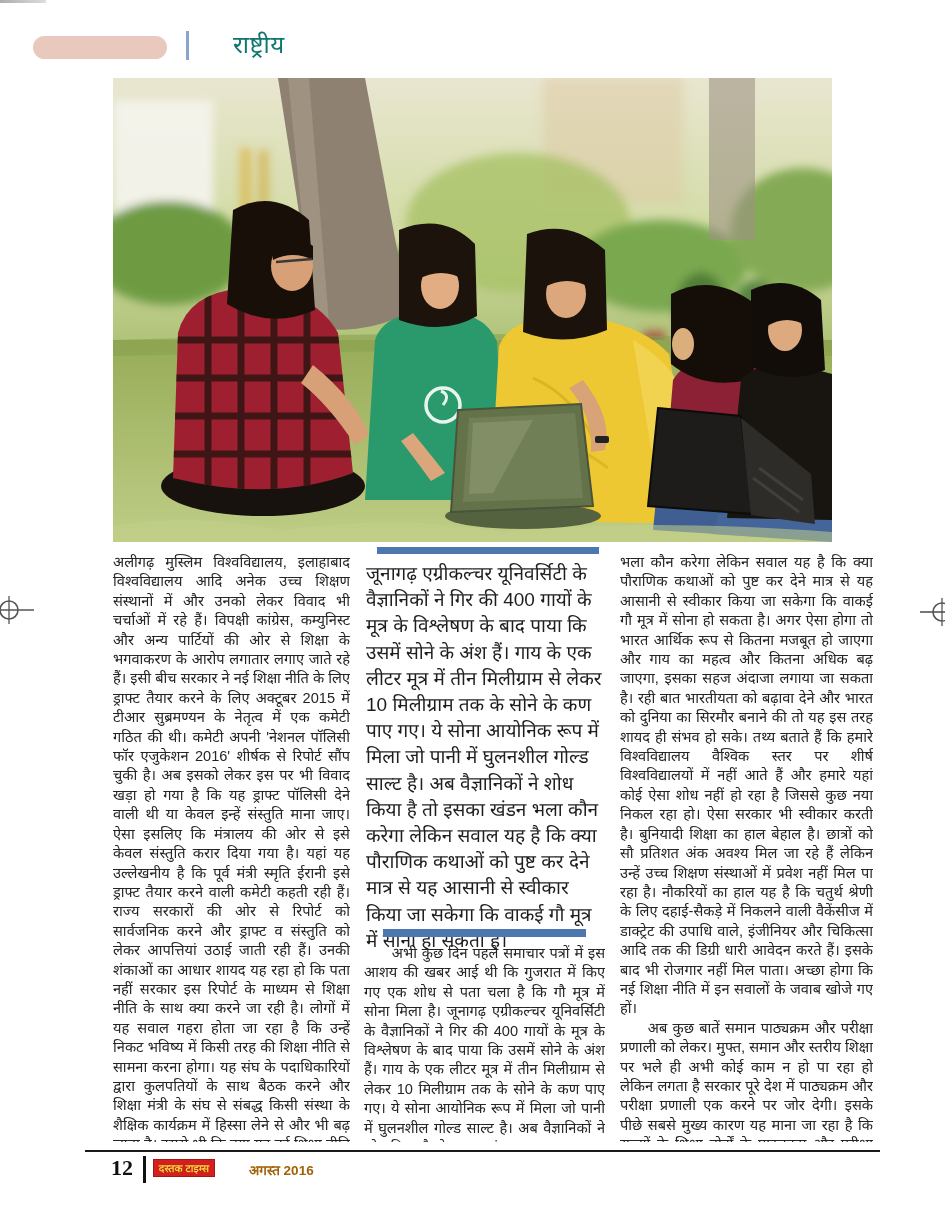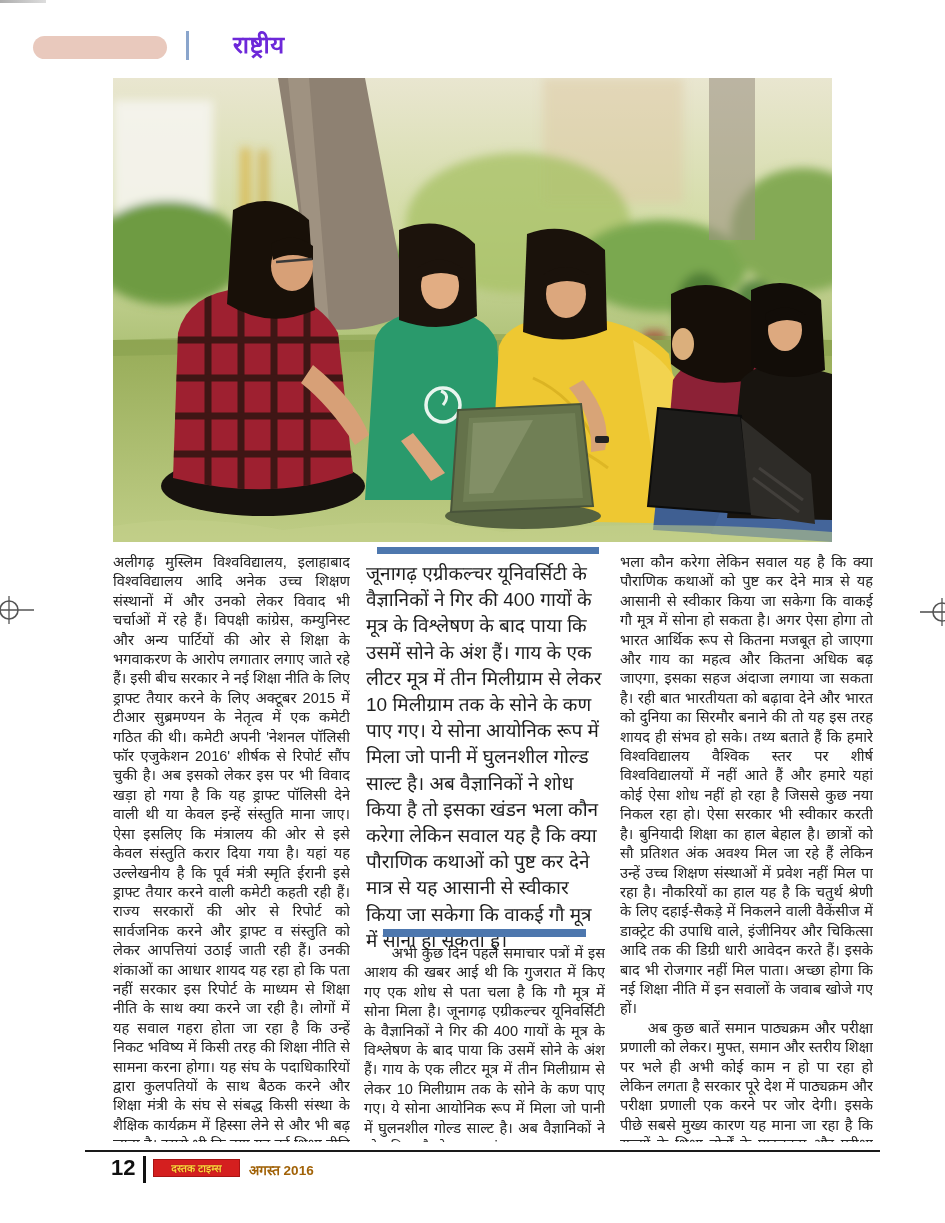--- a/index.html
+++ b/index.html
@@ -13,21 +13,21 @@
 
   
   .corner-mark{left:0;top:0;width:46px;height:3px;
     background:linear-gradient(90deg,#8a8a8a,#cfcfcf);opacity:.7;}
 
   
   .section-pill{left:33px;top:36px;width:134px;height:23px;border-radius:12px;
     background:#e9c9bd;}
   .header-divider{left:186px;top:31px;width:3px;height:29px;background:#8aa5cc;}
   .section-title{left:233px;top:28px;font-size:24px;line-height:34px;
-    color:#6d28d9;font-weight:bold;letter-spacing:.5px;}
+    color:#0f766e;font-weight:normal;letter-spacing:.5px;}
 
   
   .photo-wrap{left:113px;top:78px;width:719px;height:464px;overflow:hidden;background:#cdd6a4;}
 
   
   .regmark{pointer-events:none;}
   .regmark-left{left:-8px;top:594px;width:44px;height:32px;}
   .regmark-right{left:920px;top:596px;width:25px;height:32px;}
 
   
@@ -45,23 +45,23 @@
   .pq-bar-bottom{left:19px;top:384px;width:203px;height:8px;}
   .pullquote{position:absolute;left:2px;top:16px;width:239px;
     font-size:19px;line-height:26.2px;color:#1d1d1d;text-align:left;}
   .col2-body{position:absolute;left:0;top:399px;width:241px;height:198px;overflow:hidden;
     text-align:justify;font-size:14.6px;line-height:19.4px;color:#242424;}
   .col2-body p{margin:0;}
 
   
   .footer-rule{left:85px;top:1150px;width:795px;height:2px;background:#1a1a1a;}
   .page-number{left:111px;top:1155px;font-size:22px;font-weight:bold;color:#111;
-    font-family:Liberation Sans, sans-serif;}
+    font-family:Liberation Serif, serif;}
   .footer-vbar{left:143px;top:1156px;width:3px;height:27px;background:#111;}
-  .magazine-logo{left:153px;top:1159px;width:87px;height:18px;background:#d41f1f;
+  .magazine-logo{left:153px;top:1159px;width:62px;height:18px;background:#d41f1f;
     display:flex;align-items:center;justify-content:center;
     box-shadow:0 0 0 1px #a81414 inset;}
   .magazine-logo span{color:#ffd23a;font-size:10.5px;font-weight:bold;white-space:nowrap;
     text-shadow:0 0 1px #7e0e0e;}
   .issue-date{left:249px;top:1161px;font-size:13.5px;font-weight:bold;color:#a16207;}
 </style>
 </head>
 <body>
 
 <div class="abs corner-mark"></div>

